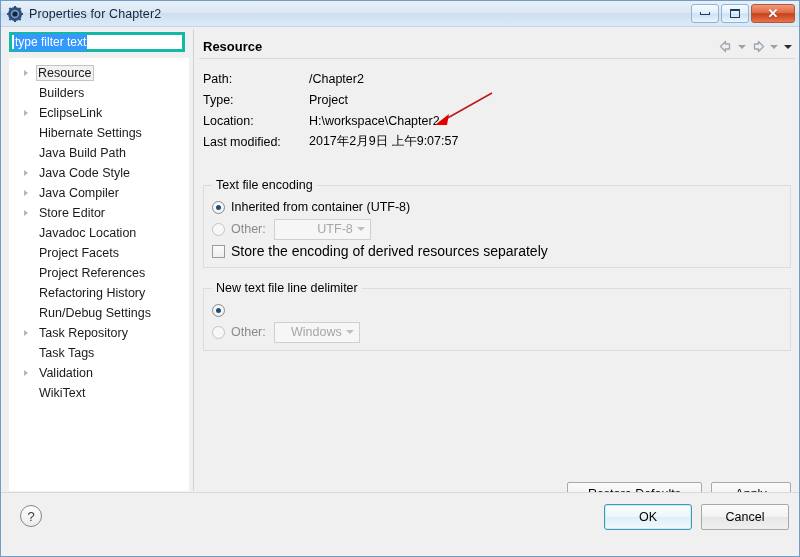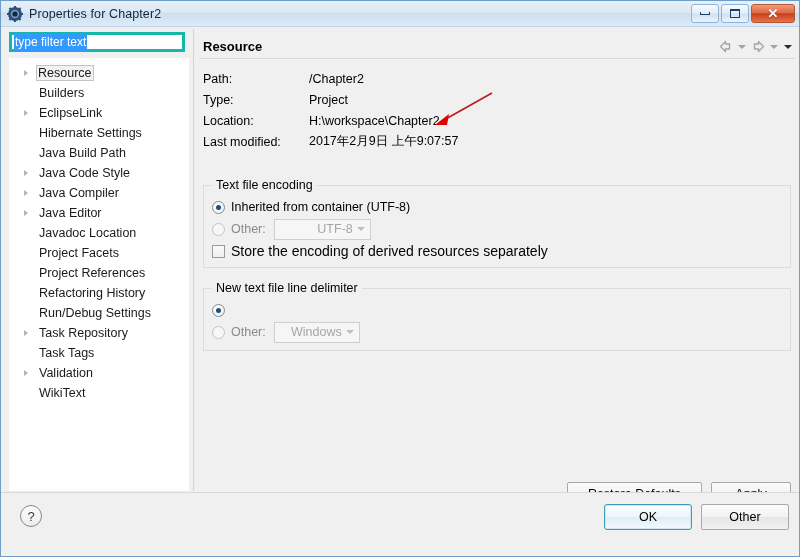--- a/index.html
+++ b/index.html
@@ -506,21 +506,21 @@
           <div class="tree-item">
             <span class="tw"></span>
             <span class="tree-label">Java Code Style</span>
           </div>
           <div class="tree-item">
             <span class="tw"></span>
             <span class="tree-label">Java Compiler</span>
           </div>
           <div class="tree-item">
             <span class="tw"></span>
-            <span class="tree-label">Java Editor</span>
+            <span class="tree-label">Store Editor</span>
           </div>
           <div class="tree-item">
             <span class="tree-label">Javadoc Location</span>
           </div>
           <div class="tree-item">
             <span class="tree-label">Project Facets</span>
           </div>
           <div class="tree-item">
             <span class="tree-label">Project References</span>
           </div>
@@ -648,21 +648,21 @@
 
     </div>
 
     <div class="footer-sep"></div>
   </div>
 
   <div class="footer">
     <div class="help-icon">?</div>
     <div class="footer-buttons">
       <div class="btn default">OK</div>
-      <div class="btn plain">Other</div>
+      <div class="btn plain">Cancel</div>
     </div>
   </div>
 
   <svg class="annot">
     <line x1="491" y1="92" x2="443" y2="119" stroke="#c01818" stroke-width="1.6"></line>
     <polygon points="434,124 448,113 446,124" fill="#e00000"></polygon>
   </svg>
 
 </div>
 

